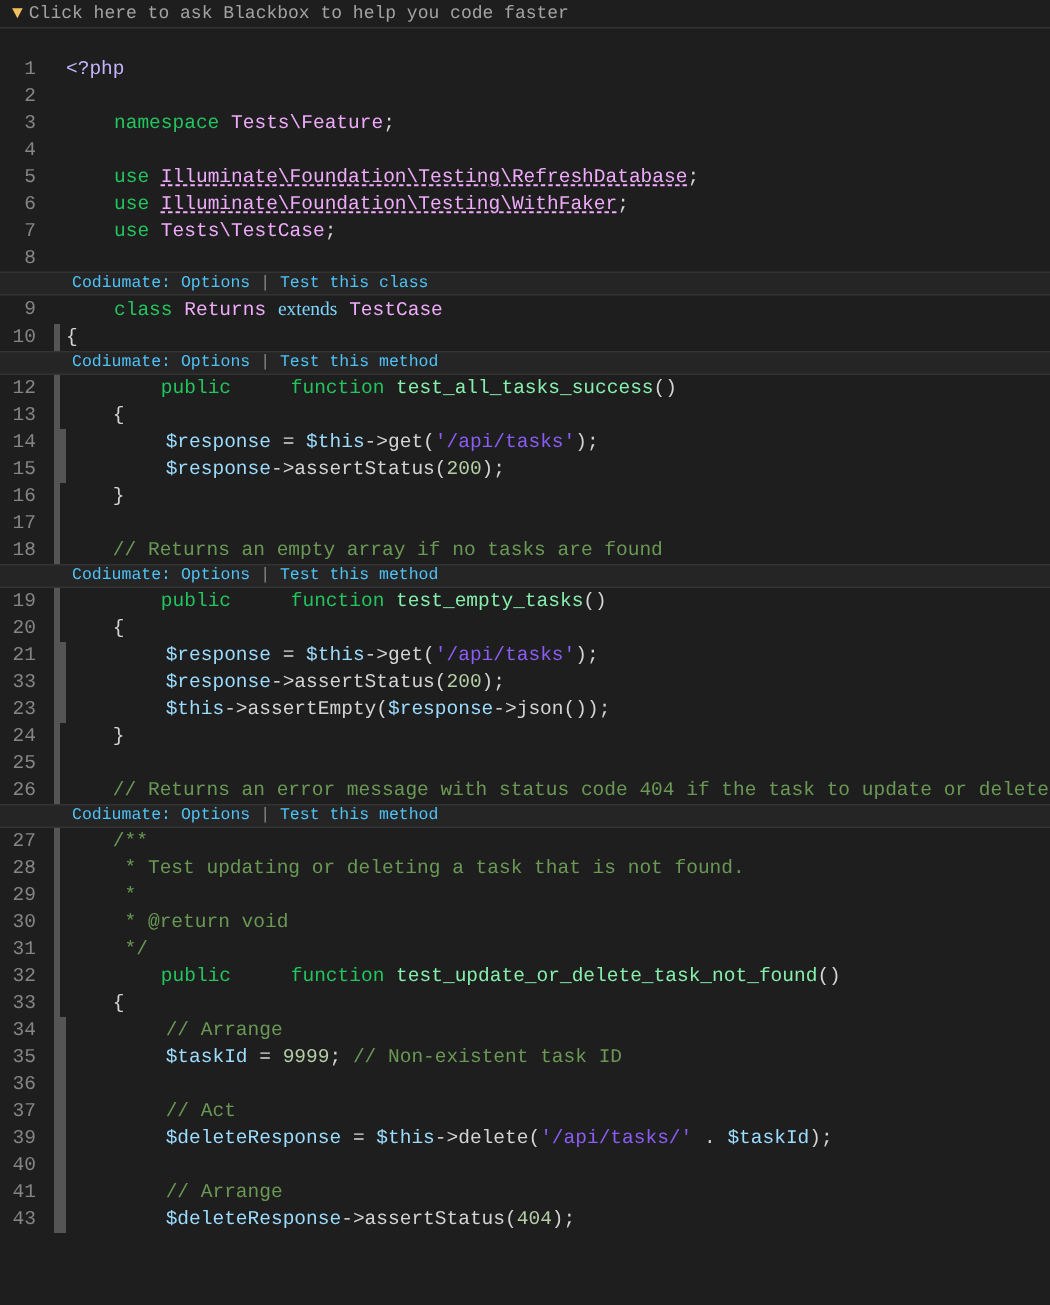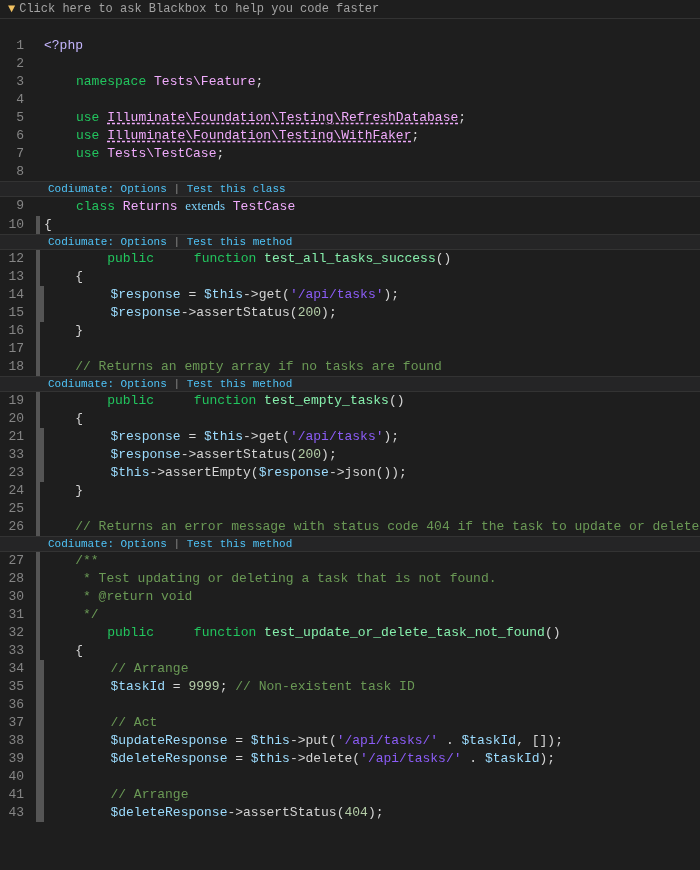--- a/index.html
+++ b/index.html
@@ -238,20 +238,25 @@
       <span class="line-num">27</span>
       <span class="line-bar has-bar"></span>
       <span class="line-content"><span class="op">    </span><span class="cm">/**</span></span>
     </div>
     <div class="line">
       <span class="line-num">28</span>
       <span class="line-bar has-bar"></span>
       <span class="line-content"><span class="op">     </span><span class="cm">* Test updating or deleting a task that is not found.</span></span>
     </div>
     <div class="line">
+      <span class="line-num">29</span>
+      <span class="line-bar has-bar"></span>
+      <span class="line-content"><span class="op">     </span><span class="cm">*</span></span>
+    </div>
+    <div class="line">
       <span class="line-num">30</span>
       <span class="line-bar has-bar"></span>
       <span class="line-content"><span class="op">     </span><span class="cm">* @return void</span></span>
     </div>
     <div class="line">
       <span class="line-num">31</span>
       <span class="line-bar has-bar"></span>
       <span class="line-content"><span class="op">     </span><span class="cm">*/</span></span>
     </div>
     <div class="line">
@@ -282,26 +287,20 @@
       <span class="line-bar has-bar"></span>
       <span class="line-content"> </span>
     </div>
     <div class="line">
       <span class="line-num">37</span>
       <span class="line-bar has-bar"></span>
       <span class="line-bar has-bar"></span>
       <span class="line-content"><span class="op">        </span><span class="cm">// Act</span></span>
     </div>
     <div class="line">
-      <span class="line-num">38</span>
-      <span class="line-bar has-bar"></span>
-      <span class="line-bar has-bar"></span>
-      <span class="line-content"><span class="op">        </span><span class="var">$updateResponse</span><span class="op"> = </span><span class="var">$this</span><span class="op">-&gt;put(</span><span class="str">'/api/tasks/'</span><span class="op"> . </span><span class="var">$taskId</span><span class="op">, []);</span></span>
-    </div>
-    <div class="line">
       <span class="line-num">39</span>
       <span class="line-bar has-bar"></span>
       <span class="line-bar has-bar"></span>
       <span class="line-content"><span class="op">        </span><span class="var">$deleteResponse</span><span class="op"> = </span><span class="var">$this</span><span class="op">-&gt;delete(</span><span class="str">'/api/tasks/'</span><span class="op"> . </span><span class="var">$taskId</span><span class="op">);</span></span>
     </div>
     <div class="line">
       <span class="line-num">40</span>
       <span class="line-bar has-bar"></span>
       <span class="line-bar has-bar"></span>
       <span class="line-content"> </span>

